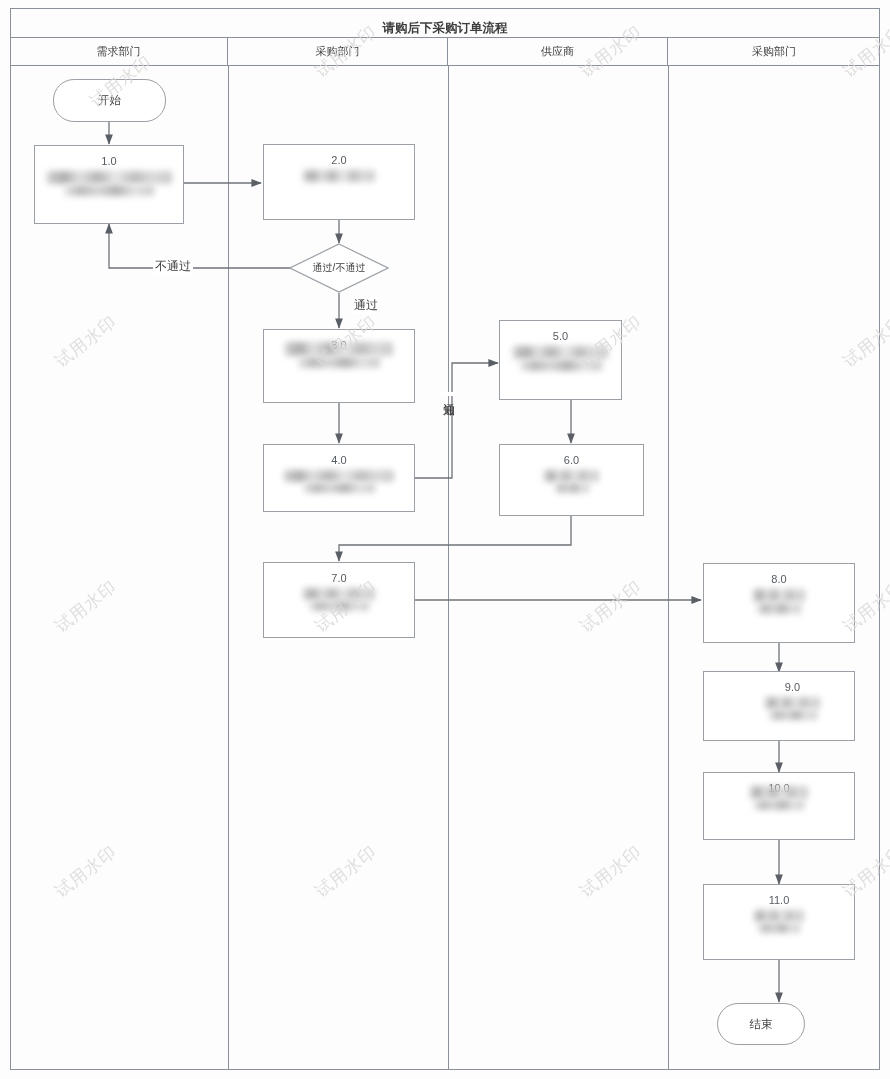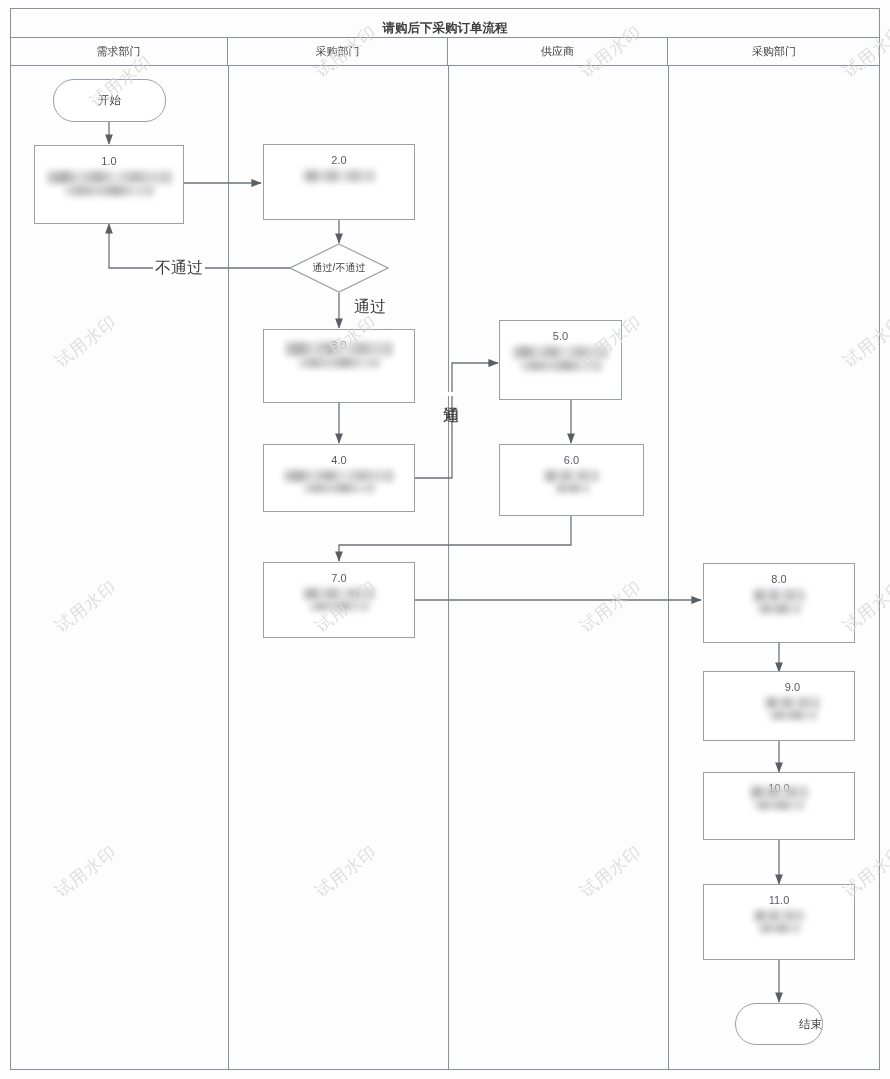--- a/index.html
+++ b/index.html
@@ -181,21 +181,21 @@
   
   #edges {
     position: absolute;
     left: 0; top: 0;
     width: 890px; height: 1079px;
     z-index: 2;
     pointer-events: none;
   }
   .edge-label {
     position: absolute;
-    font-size: 16px;
+    font-size: 12px;
     color: #3c3c3c;
     background: #ffffff;
     padding: 0 2px;
     z-index: 4;
     white-space: nowrap;
   }
   .edge-label.vertical {
     writing-mode: vertical-rl;
     padding: 2px 0;
     letter-spacing: 0px;
@@ -288,21 +288,21 @@
     </g>
   </svg>
 
   <div class="edge-label" style="left:153px; top:258px;">不通过</div>
   <div class="edge-label" style="left:352px; top:297px;">通过</div>
   <div class="edge-label vertical" style="left:440px; top:392px;">通知</div>
 
   <div class="terminator" style="left:53px; top:79px; width:113px; height:43px;">
     <span>开始</span>
   </div>
-  <div class="terminator" style="left:735px; top:1003px; width:88px; height:42px;justify-content:flex-end;">
+  <div class="terminator" style="left:717px; top:1003px; width:88px; height:42px;">
     <span>结束</span>
   </div>
 
   <div class="diamond-wrap" style="left:289px; top:243px; width:100px; height:50px;">
     <svg width="100" height="50" viewBox="0 0 100 50">
       <polygon points="50,1 99,25 50,49 1,25" fill="#ffffff" stroke="#9aa0a6" stroke-width="1.2"></polygon>
     </svg>
     <div class="diamond-label">通过/不通过</div>
   </div>
 

